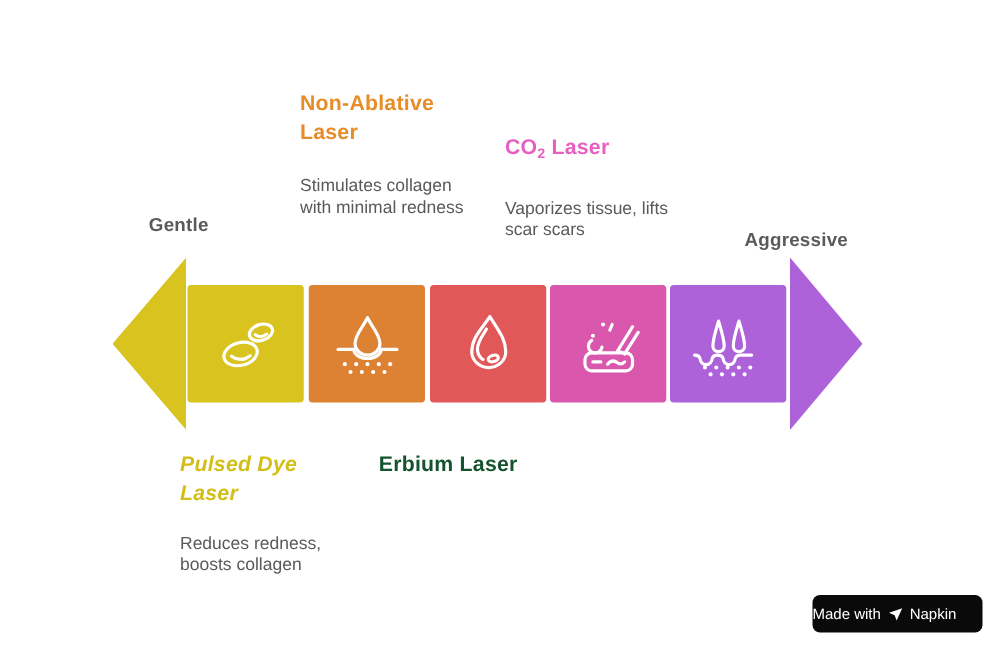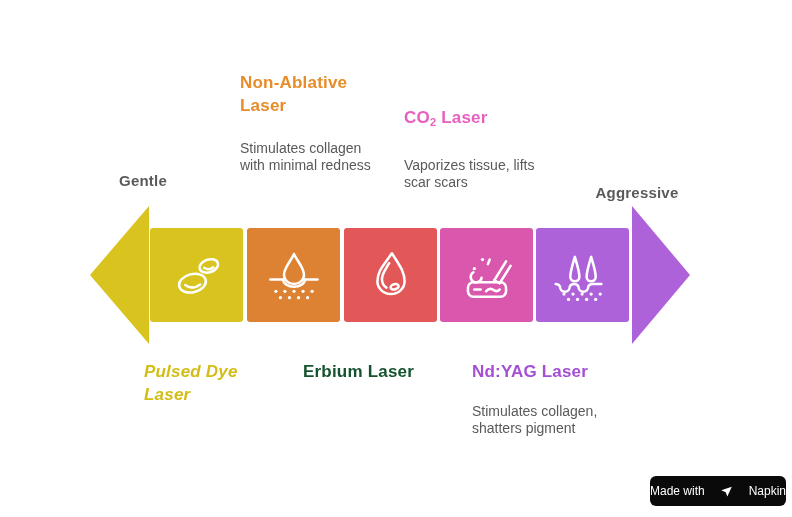--- a/index.html
+++ b/index.html
@@ -36,21 +36,21 @@
   }
   #seg-1{left:150px;} #seg-2{left:247px;} #seg-3{left:344px;}
   #seg-4{left:440px;} #seg-5{left:536px;}
 
   .segment svg{width:58px;height:58px;stroke:#ffffff;fill:none;
     stroke-width:2.8;stroke-linecap:round;stroke-linejoin:round;}
   .segment svg .dot{fill:#ffffff;stroke:none;}
 
   .badge{
     position:absolute;left:650px;top:476px;width:136px;height:30px;
-    border-radius:6px;display:flex;align-items:center;justify-content:space-between;
+    border-radius:6px;display:flex;align-items:center;justify-content:flex-start;
     gap:5px;font-size:12px;
   }
   .badge .brand{font-weight:400;}
   .badge svg{width:13px;height:13px;display:block;}
 </style>
 </head>
 <body>
 
 <div class="canvas">
 
@@ -133,30 +133,27 @@
         <circle class="dot" cx="26" cy="59" r="1.8"></circle>
       <circle class="dot" cx="36" cy="59" r="1.8"></circle>
         <circle class="dot" cx="46" cy="59" r="1.8"></circle>
     </svg>
   </div>
 
   <div class="arrow right" style="background: rgb(173, 98, 218);"></div>
 
   <div class="annot bottom" id="annot-pulsed">
     <div class="title" style="color: rgb(211, 189, 23); font-style: italic;">Pulsed Dye Laser</div>
+    <div class="desc">Reduces redness, boosts collagen</div>
   </div>
 
   <div class="annot bottom" id="annot-erbium">
     <div class="title" style="color: #14532d;">Erbium Laser</div>
   </div>
 
-  <div class="annot bottom" id="annot-ndyag">
-    <div class="title" style="color: rgb(164, 79, 212);">Nd:YAG Laser</div>
-    <div class="desc">Stimulates collagen, shatters pigment</div>
-  </div>
 
   <div class="badge" style="background: rgb(10, 10, 10); color: rgb(255, 255, 255);">
     <span>Made with</span>
     <svg viewBox="0 0 16 16">
       <path d="M1.5 6.5 L14.5 2 L9 14 L7 8.8 Z" fill="#ffffff"></path>
     </svg>
     <span class="brand">Napkin</span>
   </div>
 
 </div>

